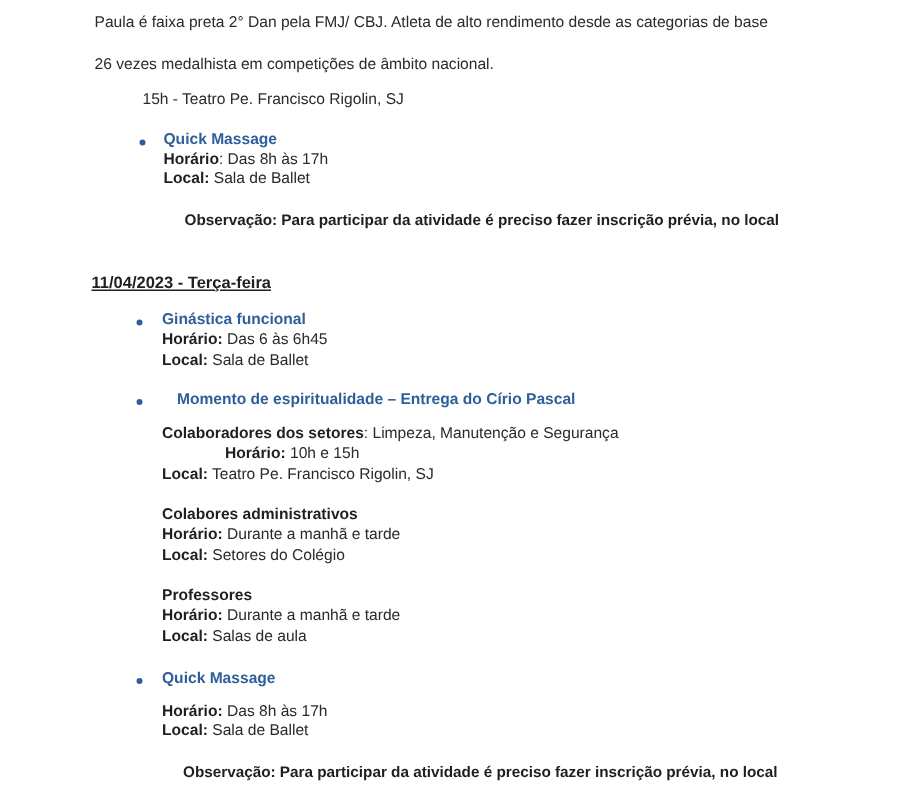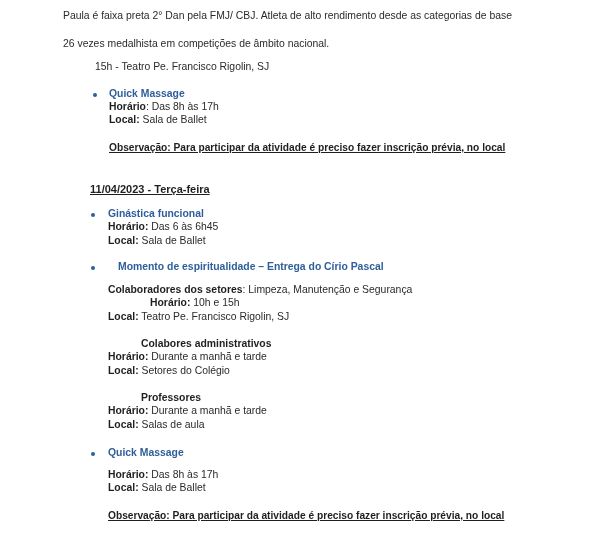--- a/index.html
+++ b/index.html
@@ -2,48 +2,48 @@
 <html><head>
   <meta charset="utf-8">
   <style>
     html, body { margin: 0; padding: 0; background: #ffffff; }
     body {
       width: 600px; height: 540px; overflow: hidden; position: relative;
       font-family: "Liberation Sans", sans-serif; font-size: 10.4px; color: #2a2a2a;
     }
     .page { position: absolute; left: 0; top: 0; width: 600px; height: 388px; text-align: center; }
     .abs { position: absolute; white-space: nowrap; line-height: 13px; }
-    .b { font-weight: bold; color: #1f1f1f; margin-left: 33px; }
+    .b { font-weight: bold; color: #1f1f1f; }
     .u { }
     .blue { color: #2e5f9a; font-weight: bold; }
     .bullet { position: absolute; width: 4px; height: 4px; border-radius: 50%; background: #2e5f9a; }
     .lbl { font-weight: bold; color: #1f1f1f; }
     .date { font-weight: bold; text-decoration: underline; color: #1f1f1f; font-size: 11px; }
-    .obs { font-weight: bold; text-decoration: underline; color: #1f1f1f; font-size: 10.2px; }
+    .obs { font-weight: bold; color: #1f1f1f; font-size: 10.2px; margin-left: 14px; }
   </style>
 </head>
 <body>
 
 <div class="page">
 
   <div class="abs" style="left:63px; top:9px;">Paula é faixa preta 2° Dan pela FMJ/ CBJ. Atleta de alto rendimento desde as categorias de base</div>
   <div class="abs" style="left:63px; top:37px;">26 vezes medalhista em competições de âmbito nacional.</div>
   <div class="abs" style="left:95px; top:60px;">15h - Teatro Pe. Francisco Rigolin, SJ</div>
 
   <span class="bullet" style="left:93px; top:93px;"></span>
   <div class="abs blue" style="left:109px; top:87px;">Quick Massage</div>
   <div class="abs" style="left:109px; top:100px;">
     <span class="lbl">Horário</span><span>: Das 8h às 17h</span>
   </div>
   <div class="abs" style="left:109px; top:113px;">
     <span class="lbl">Local:</span><span> Sala de Ballet</span>
   </div>
   <div class="abs obs" style="left:109px; top:141px;">Observação: Para participar da atividade é preciso fazer inscrição prévia, no local</div>
 
-  <div class="abs date" style="left:90px; top:183px;">11/04/2023 - Terça-feira</div>
+  <div class="abs date" style="left:61px; top:183px;">11/04/2023 - Terça-feira</div>
 
   <span class="bullet" style="left:91px; top:213px;"></span>
   <div class="abs blue" style="left:108px; top:207px;">Ginástica funcional</div>
   <div class="abs" style="left:108px; top:220px;">
     <span class="lbl">Horário:</span><span> Das 6 às 6h45</span>
   </div>
   <div class="abs" style="left:108px; top:234px;">
     <span class="lbl">Local:</span><span> Sala de Ballet</span>
   </div>
 

